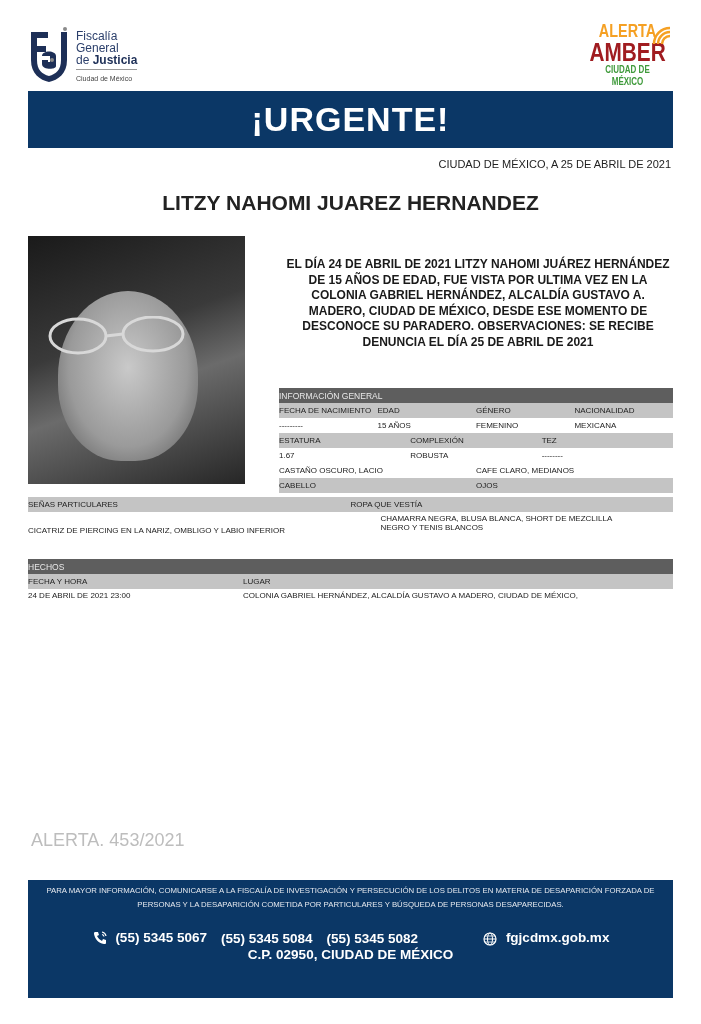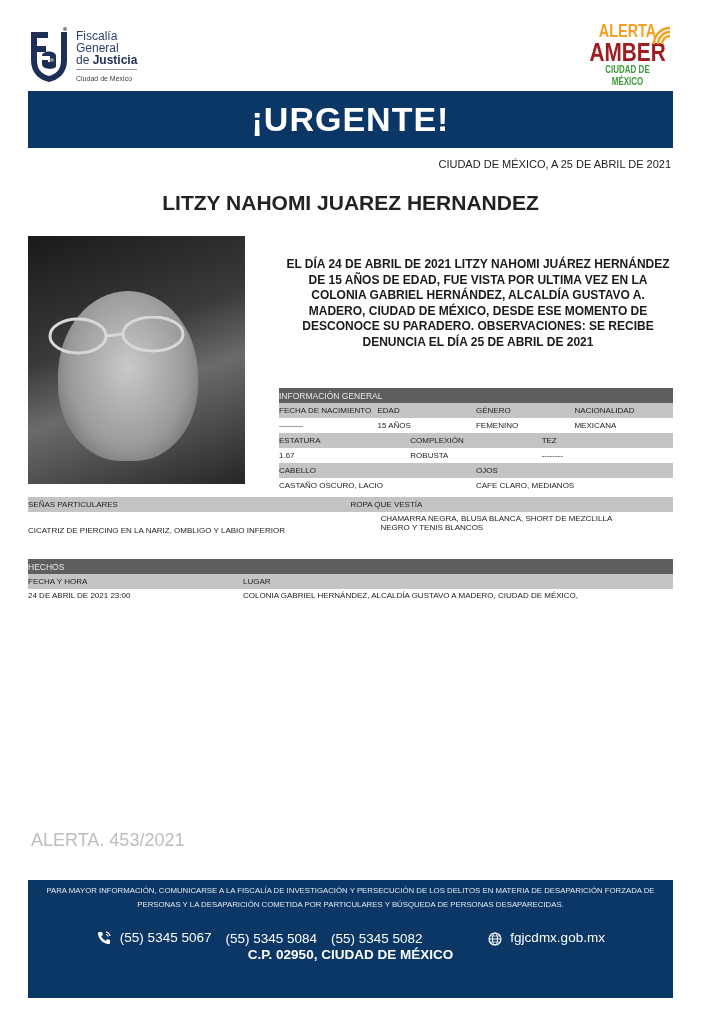--- a/index.html
+++ b/index.html
@@ -24,21 +24,21 @@
     td, th { font-weight: normal; font-size: 8px; color: #222; padding: 0; }
     .info { position: absolute; left: 279px; top: 388px; width: 394px; }
     .hdr-dark { background: #5e5e5e; color: #e8e8e8; height: 15px; font-size: 8.5px; }
     .hdr-light { background: #c4c4c4; height: 15px; }
     .val { height: 15px; background: #fff; }
     .senas { position: absolute; left: 28px; top: 497px; width: 645px; }
     .hechos { position: absolute; left: 28px; top: 559px; width: 645px; }
     .alerta-num { position: absolute; left: 31px; top: 830px; font-size: 18px; color: #bdbdbd; }
     .footer { position: absolute; left: 28px; top: 880px; width: 645px; height: 118px; background: #0b3766; color: #fff; text-align: center; }
     .footer .small { font-size: 7.8px; line-height: 14px; padding-top: 4px; color: #e6e9ef; }
-    .footer .contacts { margin-top: 18px; font-weight: normal; font-size: 13.5px; display: flex; justify-content: center; align-items: center; gap: 14px; }
+    .footer .contacts { margin-top: 18px; font-weight: bold; font-size: 13.5px; display: flex; justify-content: center; align-items: center; gap: 14px; }
     .footer .addr { font-weight: bold; font-size: 13.5px; line-height: 17px; }
     .icon-inline { display: inline-block; width: 16px; height: 16px; vertical-align: middle; margin-right: 4px; }
   </style>
 </head>
 <body>
 
 <div class="logo-left">
   <svg class="fgj-mark" viewBox="0 0 42 56">
     <path d="M3 6 H20 V12 H9 V20 H18 V26 H9 V34 C9 44 14 48 21 50 C28 48 33 44 33 34 V6 H39 V34 C39 48 30 54 21 56 C12 54 3 48 3 34 Z" fill="#1d2f57"></path>
     <path d="M14 30 C14 24 28 24 28 30 V40 C28 44 14 44 14 38 V34 H20 V36 H22 V30 H20 Z" fill="#1d2f57"></path>
@@ -103,26 +103,26 @@
       <td colspan="4" class="hdr-light">ESTATURA</td>
       <td colspan="4" class="hdr-light">COMPLEXIÓN</td>
       <td colspan="4" class="hdr-light">TEZ</td>
     </tr>
     <tr>
       <td colspan="4" class="val">1.67</td>
       <td colspan="4" class="val">ROBUSTA</td>
       <td colspan="4" class="val">--------</td>
     </tr>
     <tr>
+      <td colspan="6" class="val">CASTAÑO OSCURO, LACIO</td>
+      <td colspan="6" class="val">CAFE CLARO, MEDIANOS</td>
+    </tr>
+    <tr>
       <td colspan="6" class="hdr-light">CABELLO</td>
       <td colspan="6" class="hdr-light">OJOS</td>
-    </tr>
-    <tr>
-      <td colspan="6" class="val">CASTAÑO OSCURO, LACIO</td>
-      <td colspan="6" class="val">CAFE CLARO, MEDIANOS</td>
     </tr>
   </tbody>
     </table>
 </div>
 
 <div class="senas">
   <table>
     <tbody>
         <tr>
       <td class="hdr-light">SEÑAS PARTICULARES</td>

